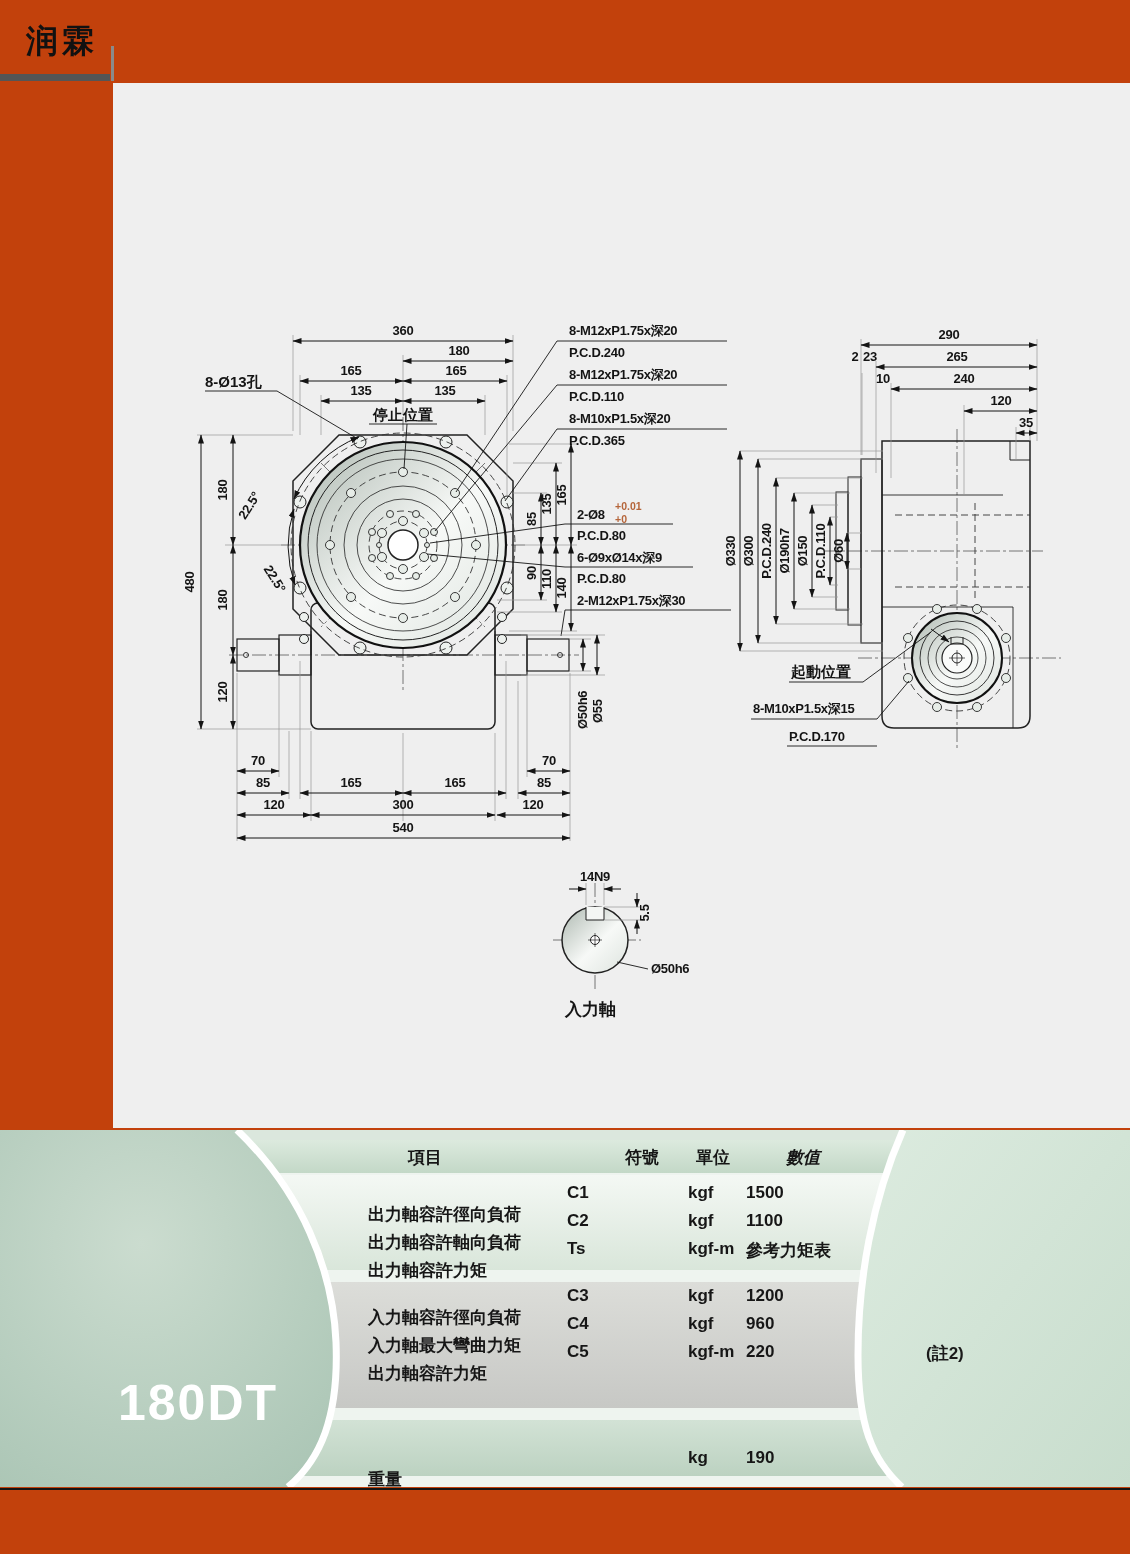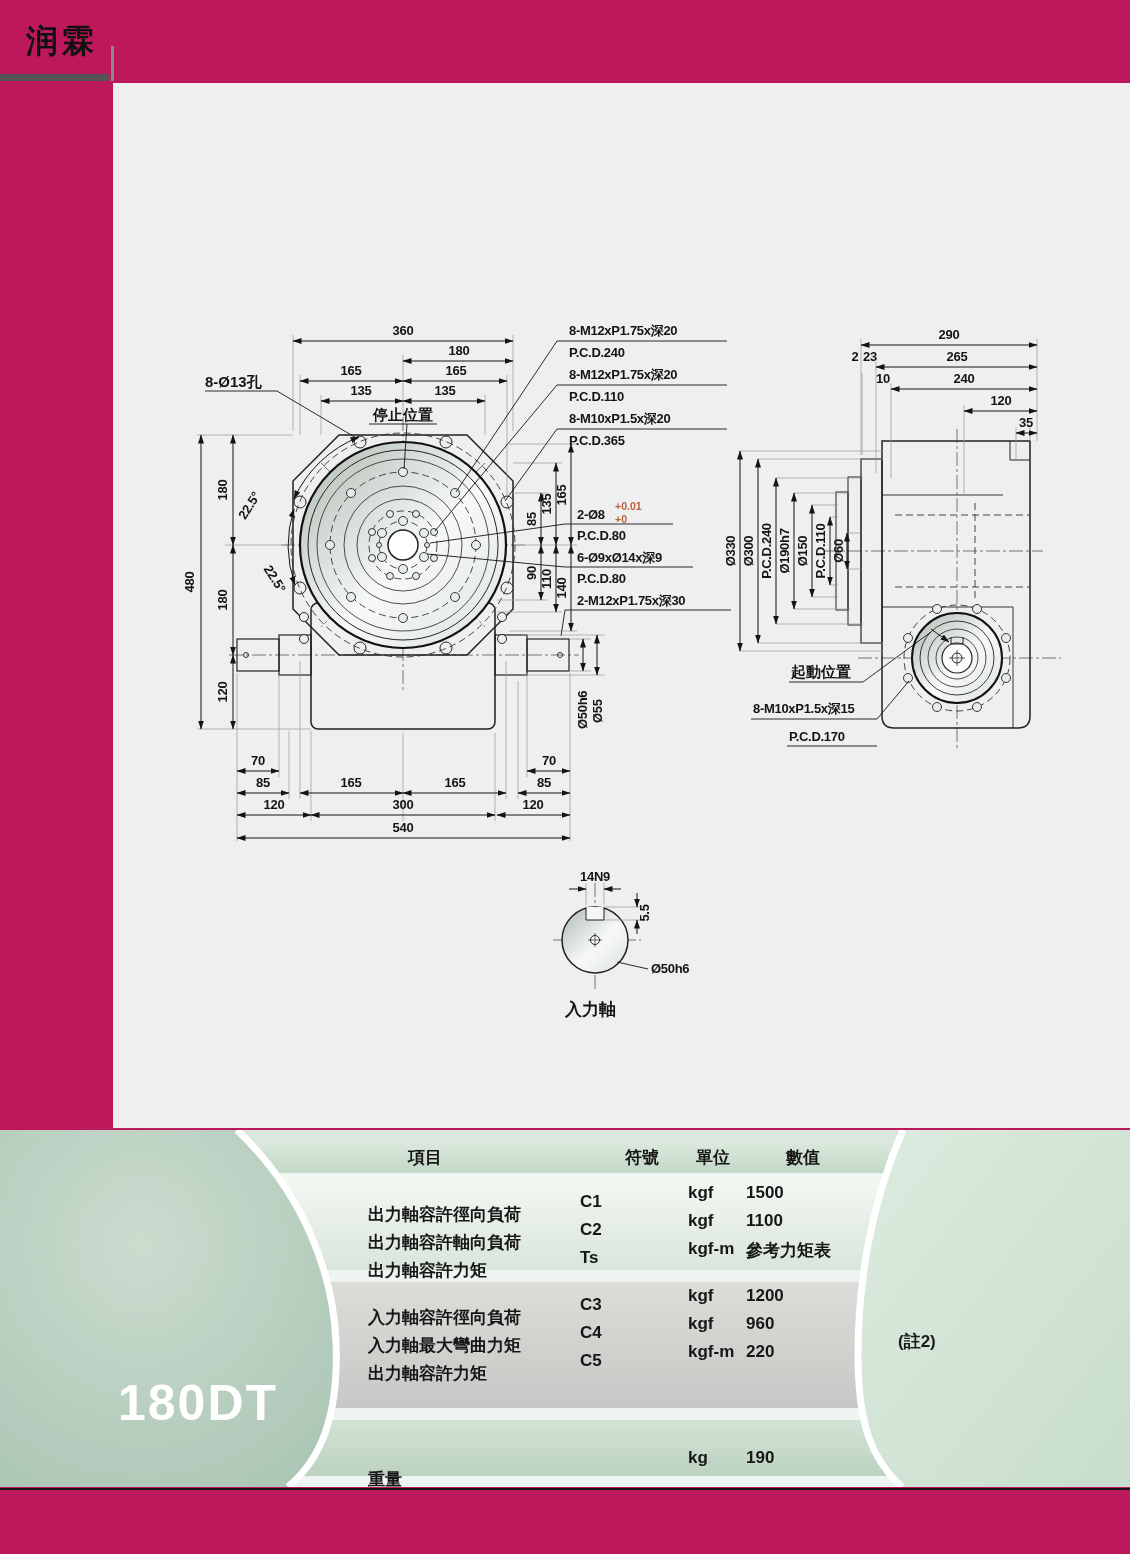--- a/index.html
+++ b/index.html
@@ -1,16 +1,16 @@
 <!DOCTYPE html>
 <html><head>
 <meta charset="utf-8">
 <style>
   html,body{margin:0;padding:0;background:#ffffff;}
-  #page{position:relative;width:1130px;height:1554px;background:#be185d;overflow:hidden;
+  #page{position:relative;width:1130px;height:1554px;background:#c2410c;overflow:hidden;
         font-family:"Liberation Sans",sans-serif;}
   
   #logo{position:absolute;left:26px;top:20px;font:700 32px "DejaVu Serif",serif;color:#111;letter-spacing:4px;}
   #logo-bar{position:absolute;left:0;top:74px;width:110px;height:7px;background:#555;}
   #logo-vline{position:absolute;left:111px;top:46px;width:3px;height:35px;background:#8a8a8a;}
   #badge{position:absolute;left:113px;top:83px;width:96px;height:30px;background:#de2415;color:#fff;
          font:700 21px "Liberation Sans",sans-serif;display:flex;align-items:center;justify-content:center;letter-spacing:1px;}
   
   #draw-panel{position:absolute;left:113px;top:83px;width:1017px;height:1045px;background:#efefef;}
   
@@ -32,24 +32,24 @@
   #spec-topstrip{position:absolute;left:0;top:0;width:100%;height:10px;background:#dbe7dd;}
   .band{position:absolute;left:0;width:100%;}
   #band-header{top:10px;height:33px;background:linear-gradient(#dcead e,#c3d8c7);background:linear-gradient(#dceade,#c3d8c7);}
   #band-out{top:45px;height:95px;background:linear-gradient(#f4f8f4,#d9e6da);}
   #band-in{top:152px;height:126px;background:linear-gradient(#dcdDD9,#c7c8c5);background:linear-gradient(#dcddd9,#c7c8c5);}
   #band-bot{top:290px;height:56px;background:linear-gradient(#d2e2d5,#bcd2c1);}
   #blob-svg{position:absolute;left:0;top:0;}
   .hcell,.srow span{position:absolute;font:700 17px "Liberation Sans",sans-serif;color:#161616;white-space:nowrap;}
   .hcell{top:16px;margin-left:40px;}
   .srow{position:absolute;left:0;right:0;height:24px;}
-  .ci{left:368px;margin-top:20px;} .cs{left:580px;margin-top:9px;} .cu{left:688px;} .cv{left:746px;}
-  .h-item{left:368px;} .h-sym{left:585px;} .h-unit{left:656px;} .h-val{left:746px;}
+  .ci{left:368px;margin-top:20px;} .cs{left:567px;} .cu{left:688px;} .cv{left:746px;}
+  .h-item{left:368px;} .h-sym{left:585px;} .h-unit{left:656px;} .h-val{left:746px;font-style:italic;}
   #note1,#note2{position:absolute;left:898px;width:200px;font:700 17px "Liberation Sans",sans-serif;color:#1b1b1b;line-height:27px;}
-  #note1{top:108px;} #note2{top:200px;}
+  #note1{top:108px;} #note2{top:212px;margin-left:28px;}
   .note-title{font:700 17px "Liberation Sans",sans-serif;}
   #model-big{position:absolute;left:118px;top:244px;font:700 50px "Liberation Sans",sans-serif;color:#ffffff;letter-spacing:2px;}
   #footer-line{position:absolute;left:0;top:1488px;width:1130px;height:2px;background:#141414;}
 </style>
 </head>
 <body>
 
 <div id="page">
 
   <div id="logo">润霖</div>

